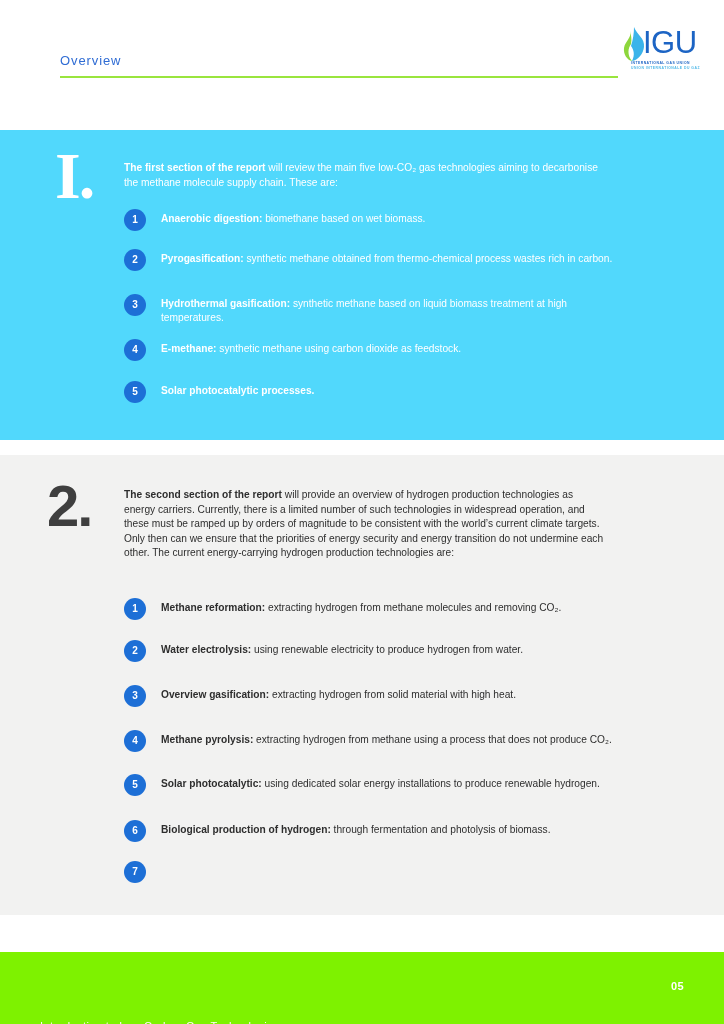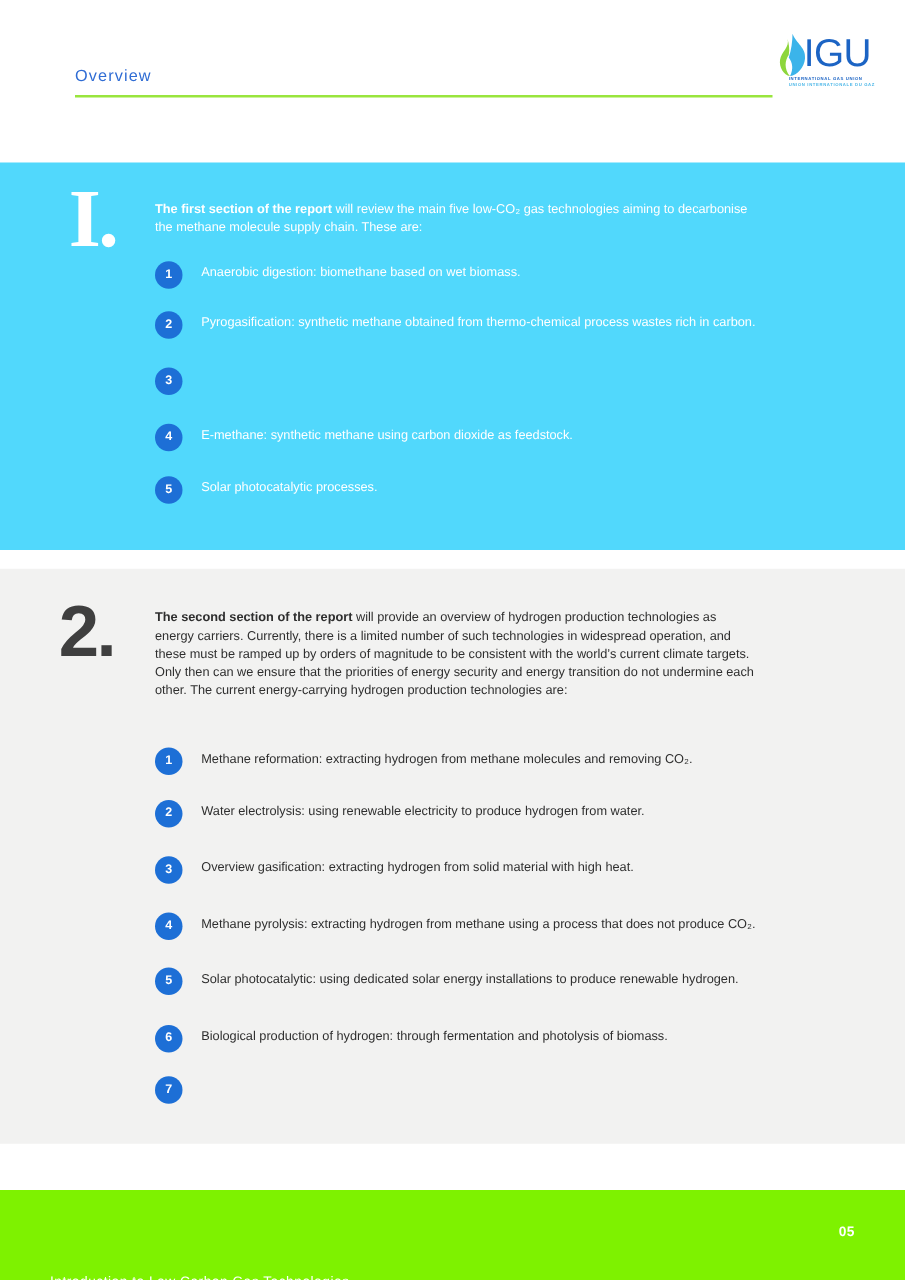--- a/index.html
+++ b/index.html
@@ -177,21 +177,21 @@
     font-weight: bold;
     text-align: center;
     line-height: 22px;
   }
   .li-text {
     margin-left: 37px;
     padding-top: 3px;
     font-size: 10.2px;
     line-height: 14.4px;
   }
-  .li-text b { font-weight: normal; }
+  .li-text b { font-weight: bold; }
 
   .list-1 .li-text { color: #ffffff; }
   .list-2 .li-text { color: #2e2e2e; }
 
   
   .footer-text {
     position: absolute;
     left: 40px;
     top: 980px;
     font-size: 11px;
@@ -240,20 +240,21 @@
   <div class="li" style="height:40px">
     <div class="li-badge">1</div>
     <div class="li-text"><b>Anaerobic digestion:</b><span> biomethane based on wet biomass.</span></div>
   </div>
   <div class="li" style="height:45px">
     <div class="li-badge">2</div>
     <div class="li-text"><b>Pyrogasification:</b><span> synthetic methane obtained from thermo-chemical process wastes rich in carbon.</span></div>
   </div>
   <div class="li" style="height:45px">
     <div class="li-badge">3</div>
+    <div class="li-text"><b>Hydrothermal gasification:</b><span> synthetic methane based on liquid biomass treatment at high temperatures.</span></div>
   </div>
   <div class="li" style="height:42px">
     <div class="li-badge">4</div>
     <div class="li-text"><b>E-methane:</b><span> synthetic methane using carbon dioxide as feedstock.</span></div>
   </div>
   <div class="li" style="height:30px">
     <div class="li-badge">5</div>
     <div class="li-text"><b>Solar photocatalytic processes.</b><span></span></div>
   </div>
 </div>

